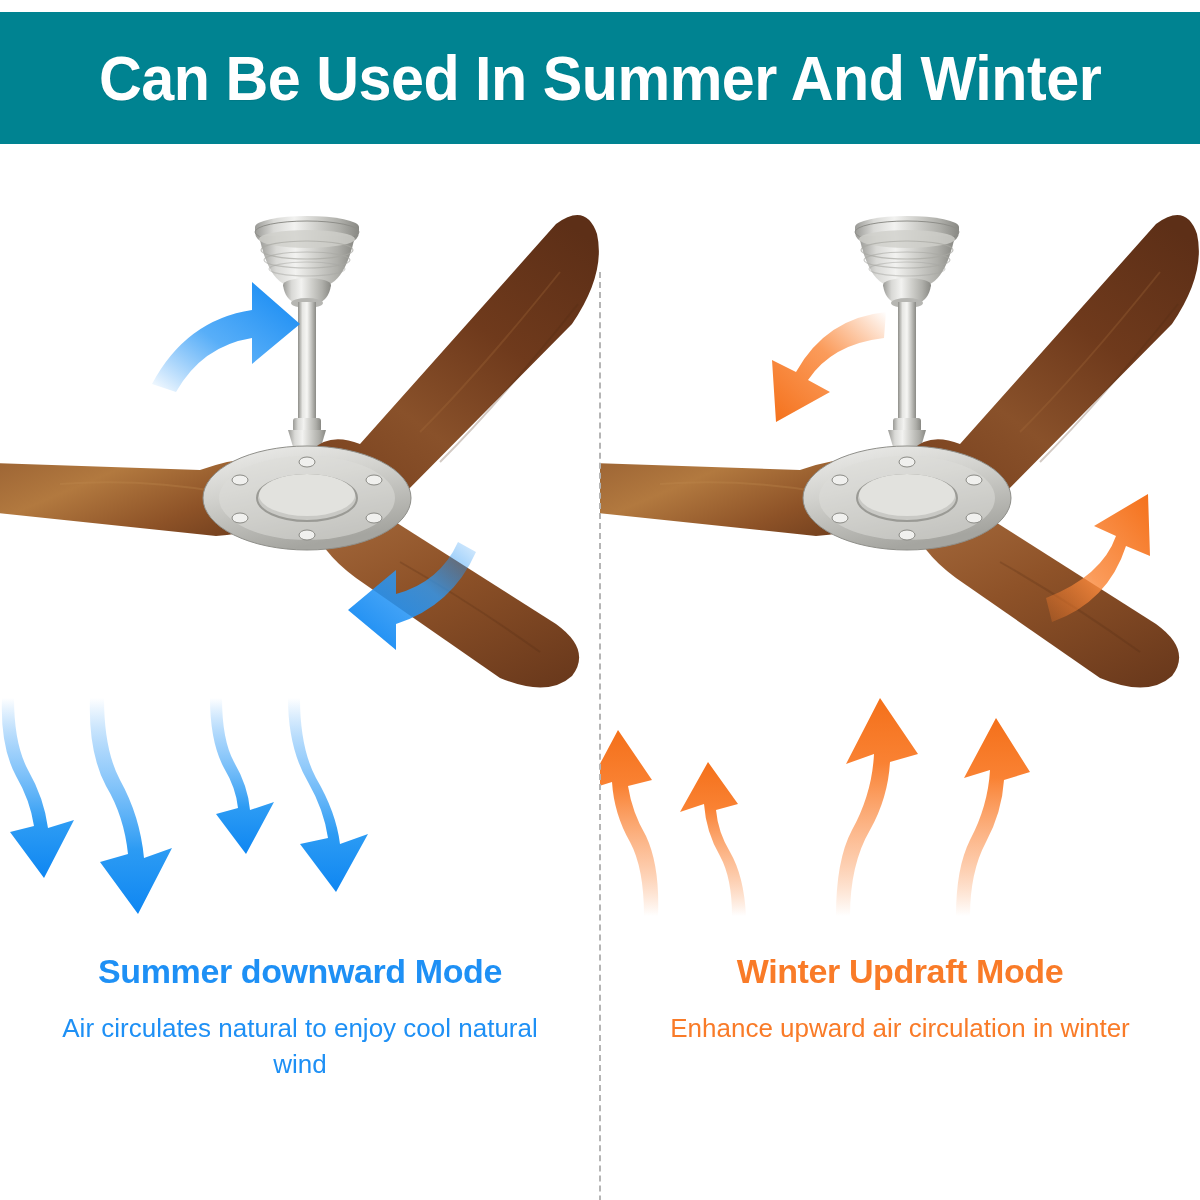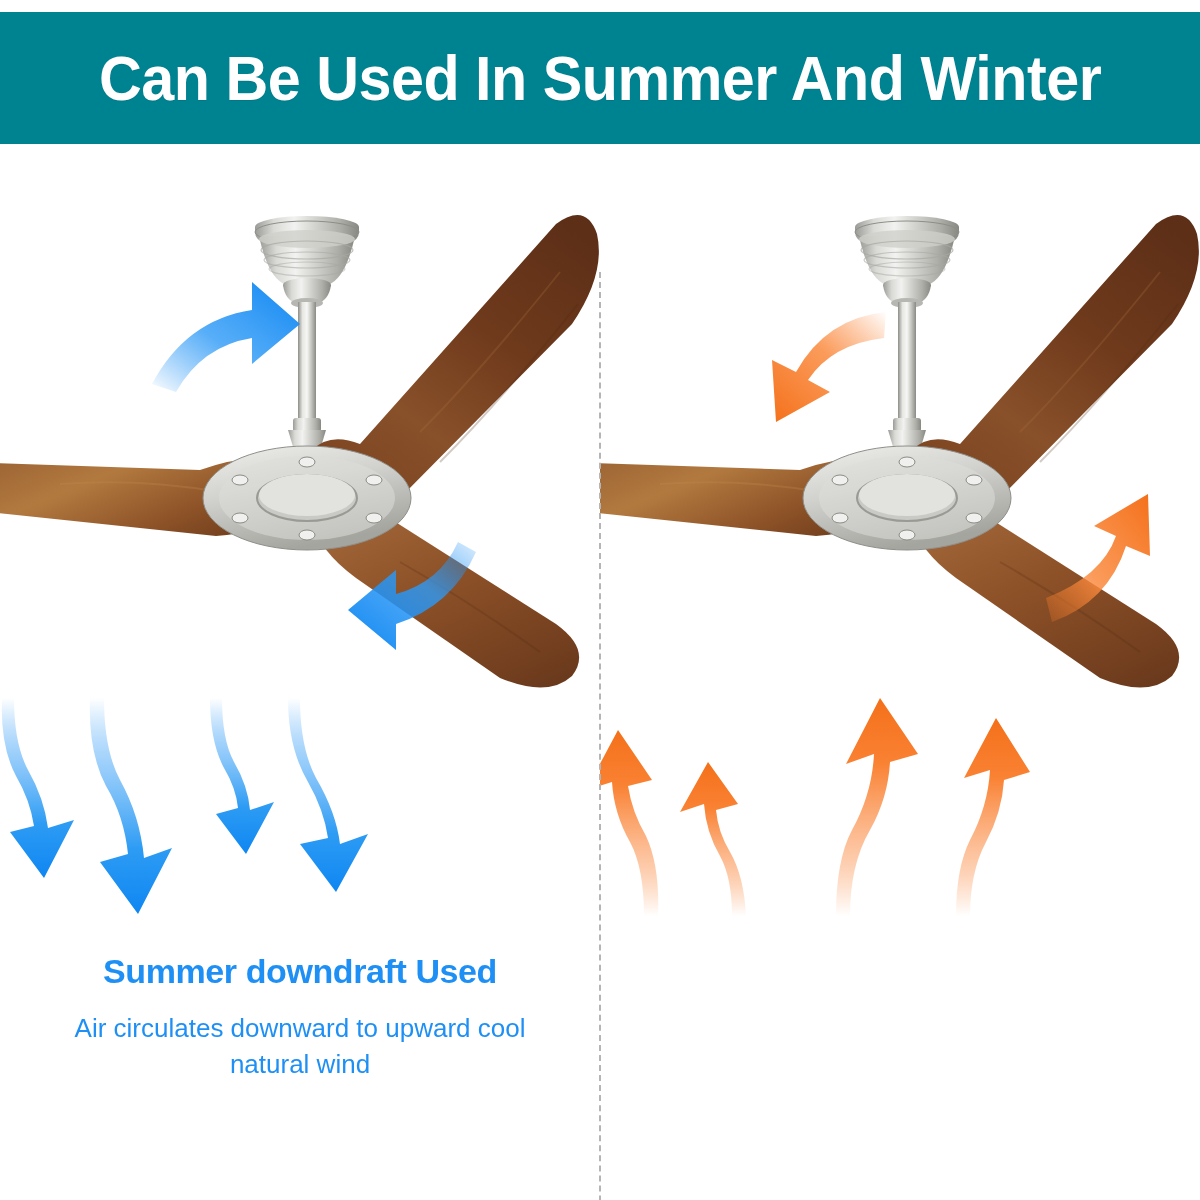--- a/index.html
+++ b/index.html
@@ -222,22 +222,22 @@
           <g fill="url(#flowDownL)">
             <path d="M14 6 Q14 52 28 78 Q44 106 48 136 L74 128 L44 186 L10 140 L34 134 Q30 108 16 84 Q0 54 2 6 Z"></path>
             <path d="M104 6 Q104 58 120 88 Q140 124 144 166 L172 156 L138 222 L100 170 L128 162 Q124 124 106 94 Q88 60 90 6 Z"></path>
             <path d="M222 6 Q222 48 234 70 Q248 94 250 118 L274 110 L246 162 L216 122 L238 116 Q236 96 224 76 Q210 50 210 6 Z"></path>
             <path d="M300 6 Q300 56 316 86 Q336 120 340 152 L368 142 L336 200 L300 152 L328 146 Q324 118 308 90 Q288 56 288 6 Z"></path>
           </g>
         </svg>
       </div>
 
       <div class="caption">
-        <div class="caption-title">Summer downdraft Used</div>
-        <div class="caption-body">Air circulates downward to upward cool natural wind</div>
+        <div class="caption-title">Summer downward Mode</div>
+        <div class="caption-body">Air circulates natural to enjoy cool natural wind</div>
       </div>
     </div>
 
     <div class="panel winter" id="panel-winter">
 
       <div class="fan-stage">
         <svg class="fan-svg" width="600" height="560" viewBox="0 0 600 560">
           <defs>
             <linearGradient id="nickelCanopyR" x1="0" y1="0" x2="1" y2="0">
               <stop offset="0%" stop-color="#9a9a96"></stop>
@@ -350,17 +350,21 @@
           </defs>
           <g fill="url(#flowUpR)">
             <path d="M44 224 Q44 176 30 150 Q14 122 12 90 L-14 98 L18 38 L52 88 L28 94 Q32 120 46 144 Q60 174 58 224 Z"></path>
             <path d="M132 224 Q132 186 120 164 Q106 140 104 112 L80 120 L108 70 L138 112 L116 118 Q118 140 130 160 Q144 184 146 224 Z"></path>
             <path d="M236 224 Q236 168 252 138 Q272 102 274 62 L246 72 L280 6 L318 62 L290 70 Q288 106 270 138 Q250 172 250 224 Z"></path>
             <path d="M356 224 Q356 176 370 148 Q388 114 390 78 L364 86 L396 26 L430 80 L404 88 Q402 120 386 150 Q370 180 370 224 Z"></path>
           </g>
         </svg>
       </div>
 
+      <div class="caption">
+        <div class="caption-title">Winter Updraft Mode</div>
+        <div class="caption-body">Enhance upward air circulation in winter</div>
+      </div>
     </div>
 
     <div id="panel-divider"></div>
   </div>
 </div>
 
 </body></html>

